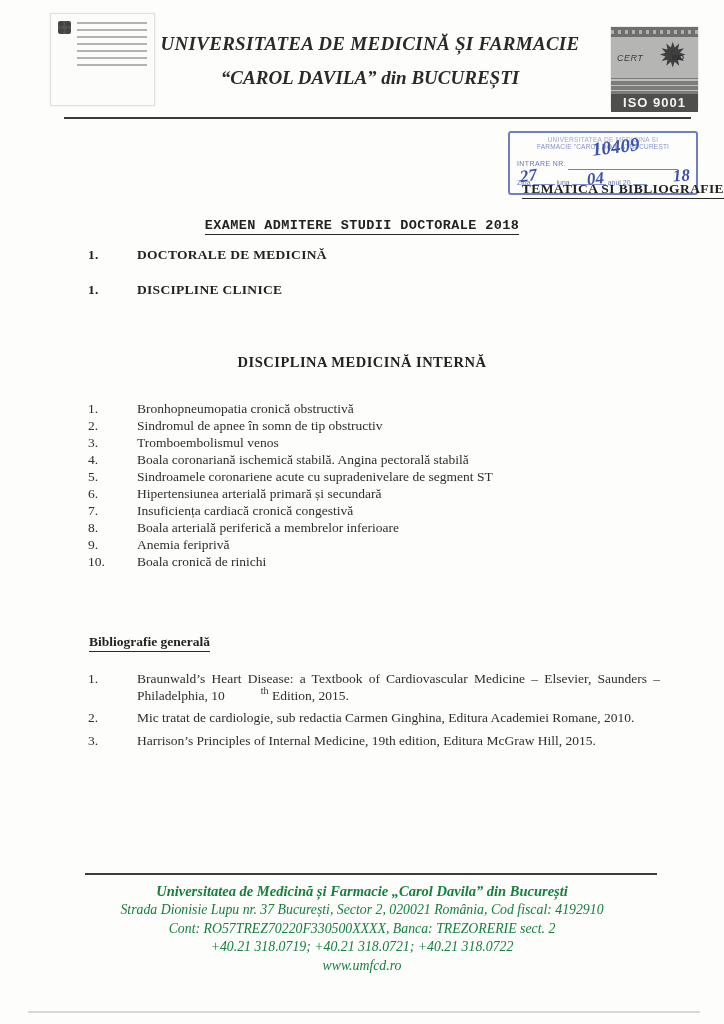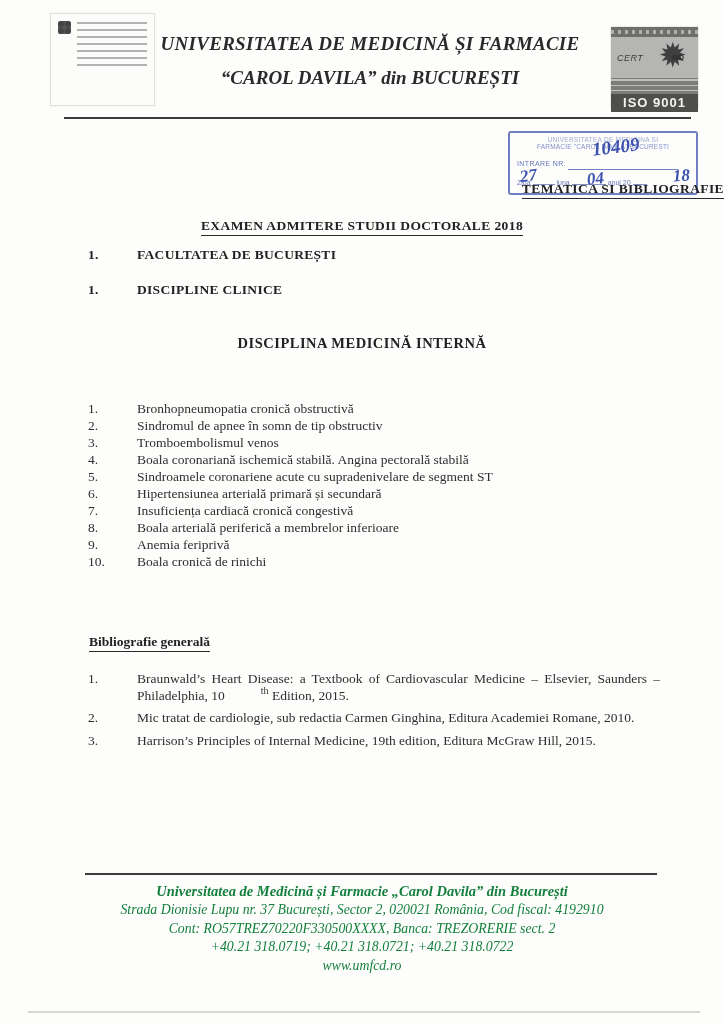--- a/index.html
+++ b/index.html
@@ -81,33 +81,33 @@
   .stamp .s-date { position:absolute; left:7px; top:45px; font-size:7px; opacity:.85; }
   .blank { display:inline-block; border-bottom:1px solid rgba(76,95,176,.8); height:7px; }
   .hw { position:absolute; font-family:"Liberation Serif",serif; font-style:italic; color:#3d52ae; font-weight:bold; }
   .hw-nr   { left:82px;  top:3px;  font-size:19px; transform:rotate(-7deg); }
   .hw-ziua { left:10px;  top:33px; font-size:17px; transform:rotate(-8deg); }
   .hw-luna { left:77px;  top:36px; font-size:17px; transform:rotate(-6deg); }
   .hw-anul { left:163px; top:33px; font-size:17px; transform:rotate(-4deg); }
 
   
   .doc-title  { position:absolute; left:0; top:179px; width:724px; text-align:right; }
-  .doc-title2 { position:absolute; left:0; top:216px; width:724px; text-align:center; }
+  .doc-title2 { position:absolute; left:0; top:216px; width:724px; text-align:center;font-family:Liberation Mono, monospace; }
   .utitle {
     display:inline-block; font-weight:bold; font-size:13.5px; color:#222;
     border-bottom:1.6px solid #2a2a2a; padding-bottom:1px; letter-spacing:.4px;
   }
 
   
   .sec { position:absolute; left:88px; display:flex; font-weight:bold; font-size:13.5px; color:#222; letter-spacing:.3px; }
   .sec-1 { top:247px; } .sec-2 { top:282px; }
   .sec .num { width:49px; flex:none; }
 
   .discipline-heading {
-    position:absolute; left:0; top:335px; width:724px; text-align:center;
+    position:absolute; left:0; top:354px; width:724px; text-align:center;
     font-weight:bold; font-size:14.5px; color:#222; letter-spacing:.5px;
   }
 
   
   .topics { position:absolute; left:88px; top:400px; width:572px; font-size:13.5px; }
   .t-row { display:flex; line-height:17px; }
   .t-row .num { width:49px; flex:none; }
 
   
   .biblio-heading {
@@ -176,21 +176,21 @@
 
   <div class="doc-title">
     <span class="utitle">TEMATICA SI BIBLIOGRAFIE</span>
   </div>
   <div class="doc-title2">
     <span class="utitle">EXAMEN ADMITERE STUDII DOCTORALE 2018</span>
   </div>
 
   <div class="sec sec-1">
     <span class="num">1.</span>
-    <span>FACULTATEA DE BUCUREȘTI</span>
+    <span>DOCTORALE DE MEDICINĂ</span>
   </div>
   <div class="sec sec-2">
     <span class="num">1.</span>
     <span>DISCIPLINE CLINICE</span>
   </div>
 
   <div class="discipline-heading">DISCIPLINA MEDICINĂ INTERNĂ</div>
 
   <div class="topics">
     <div class="t-row">

